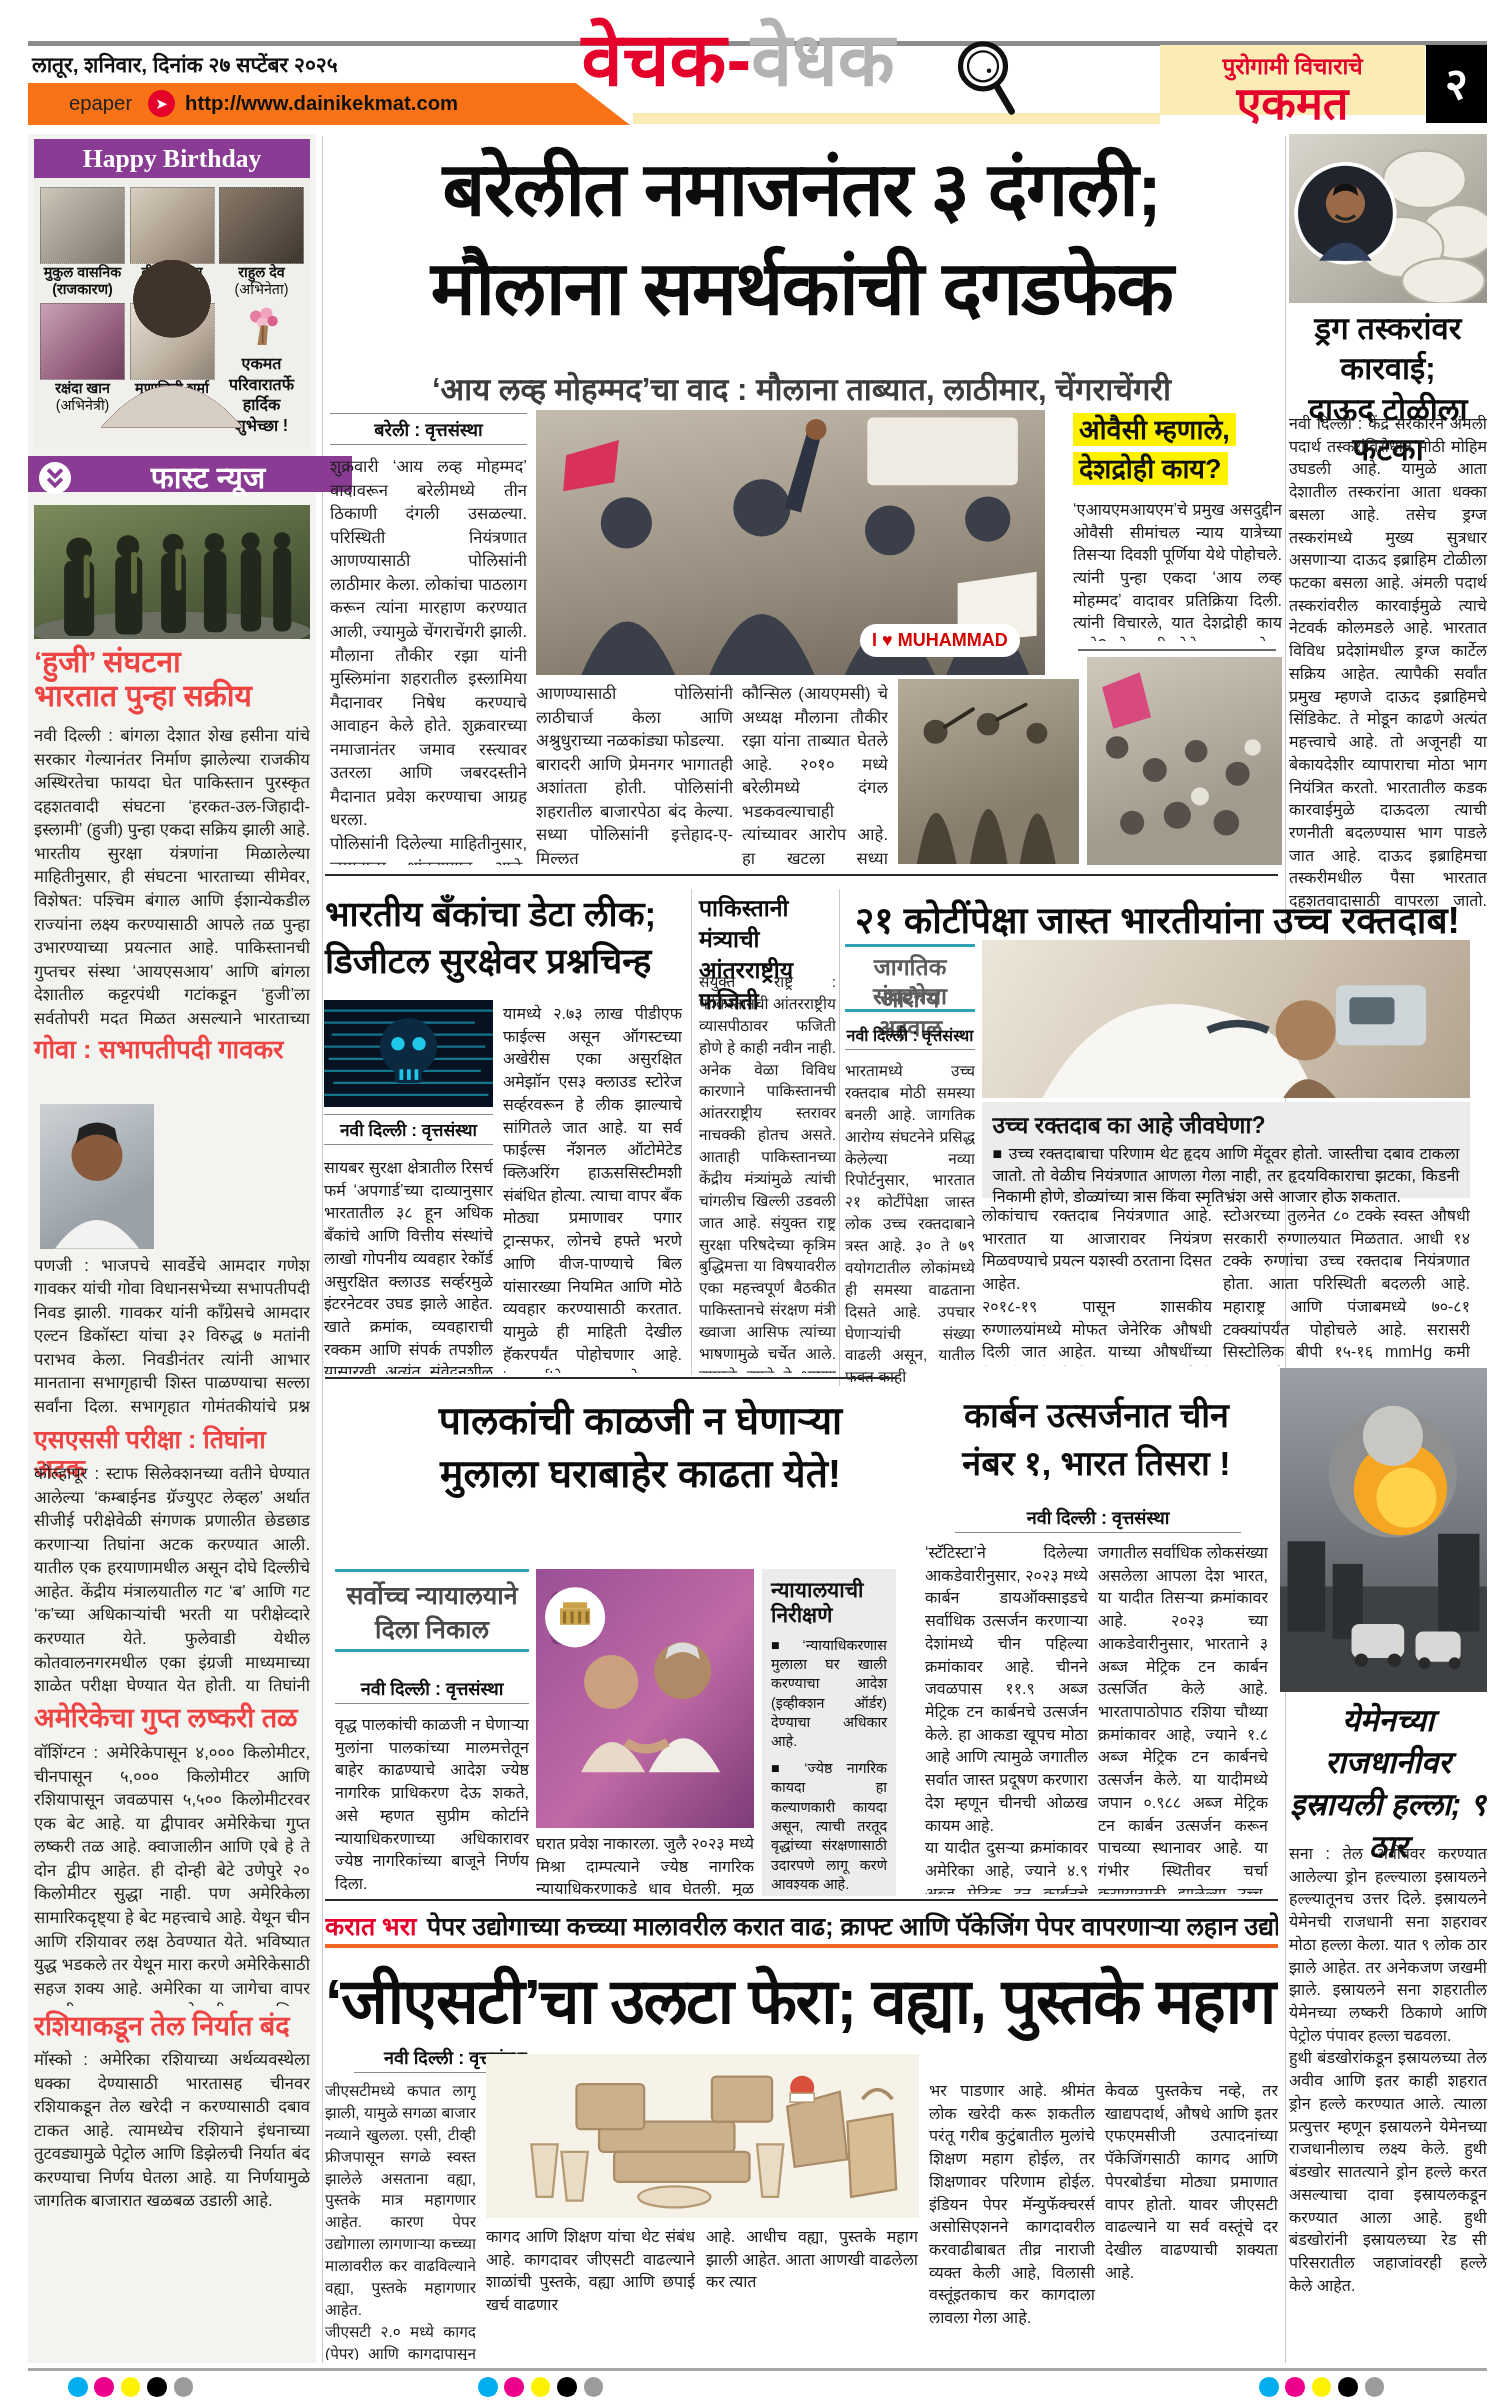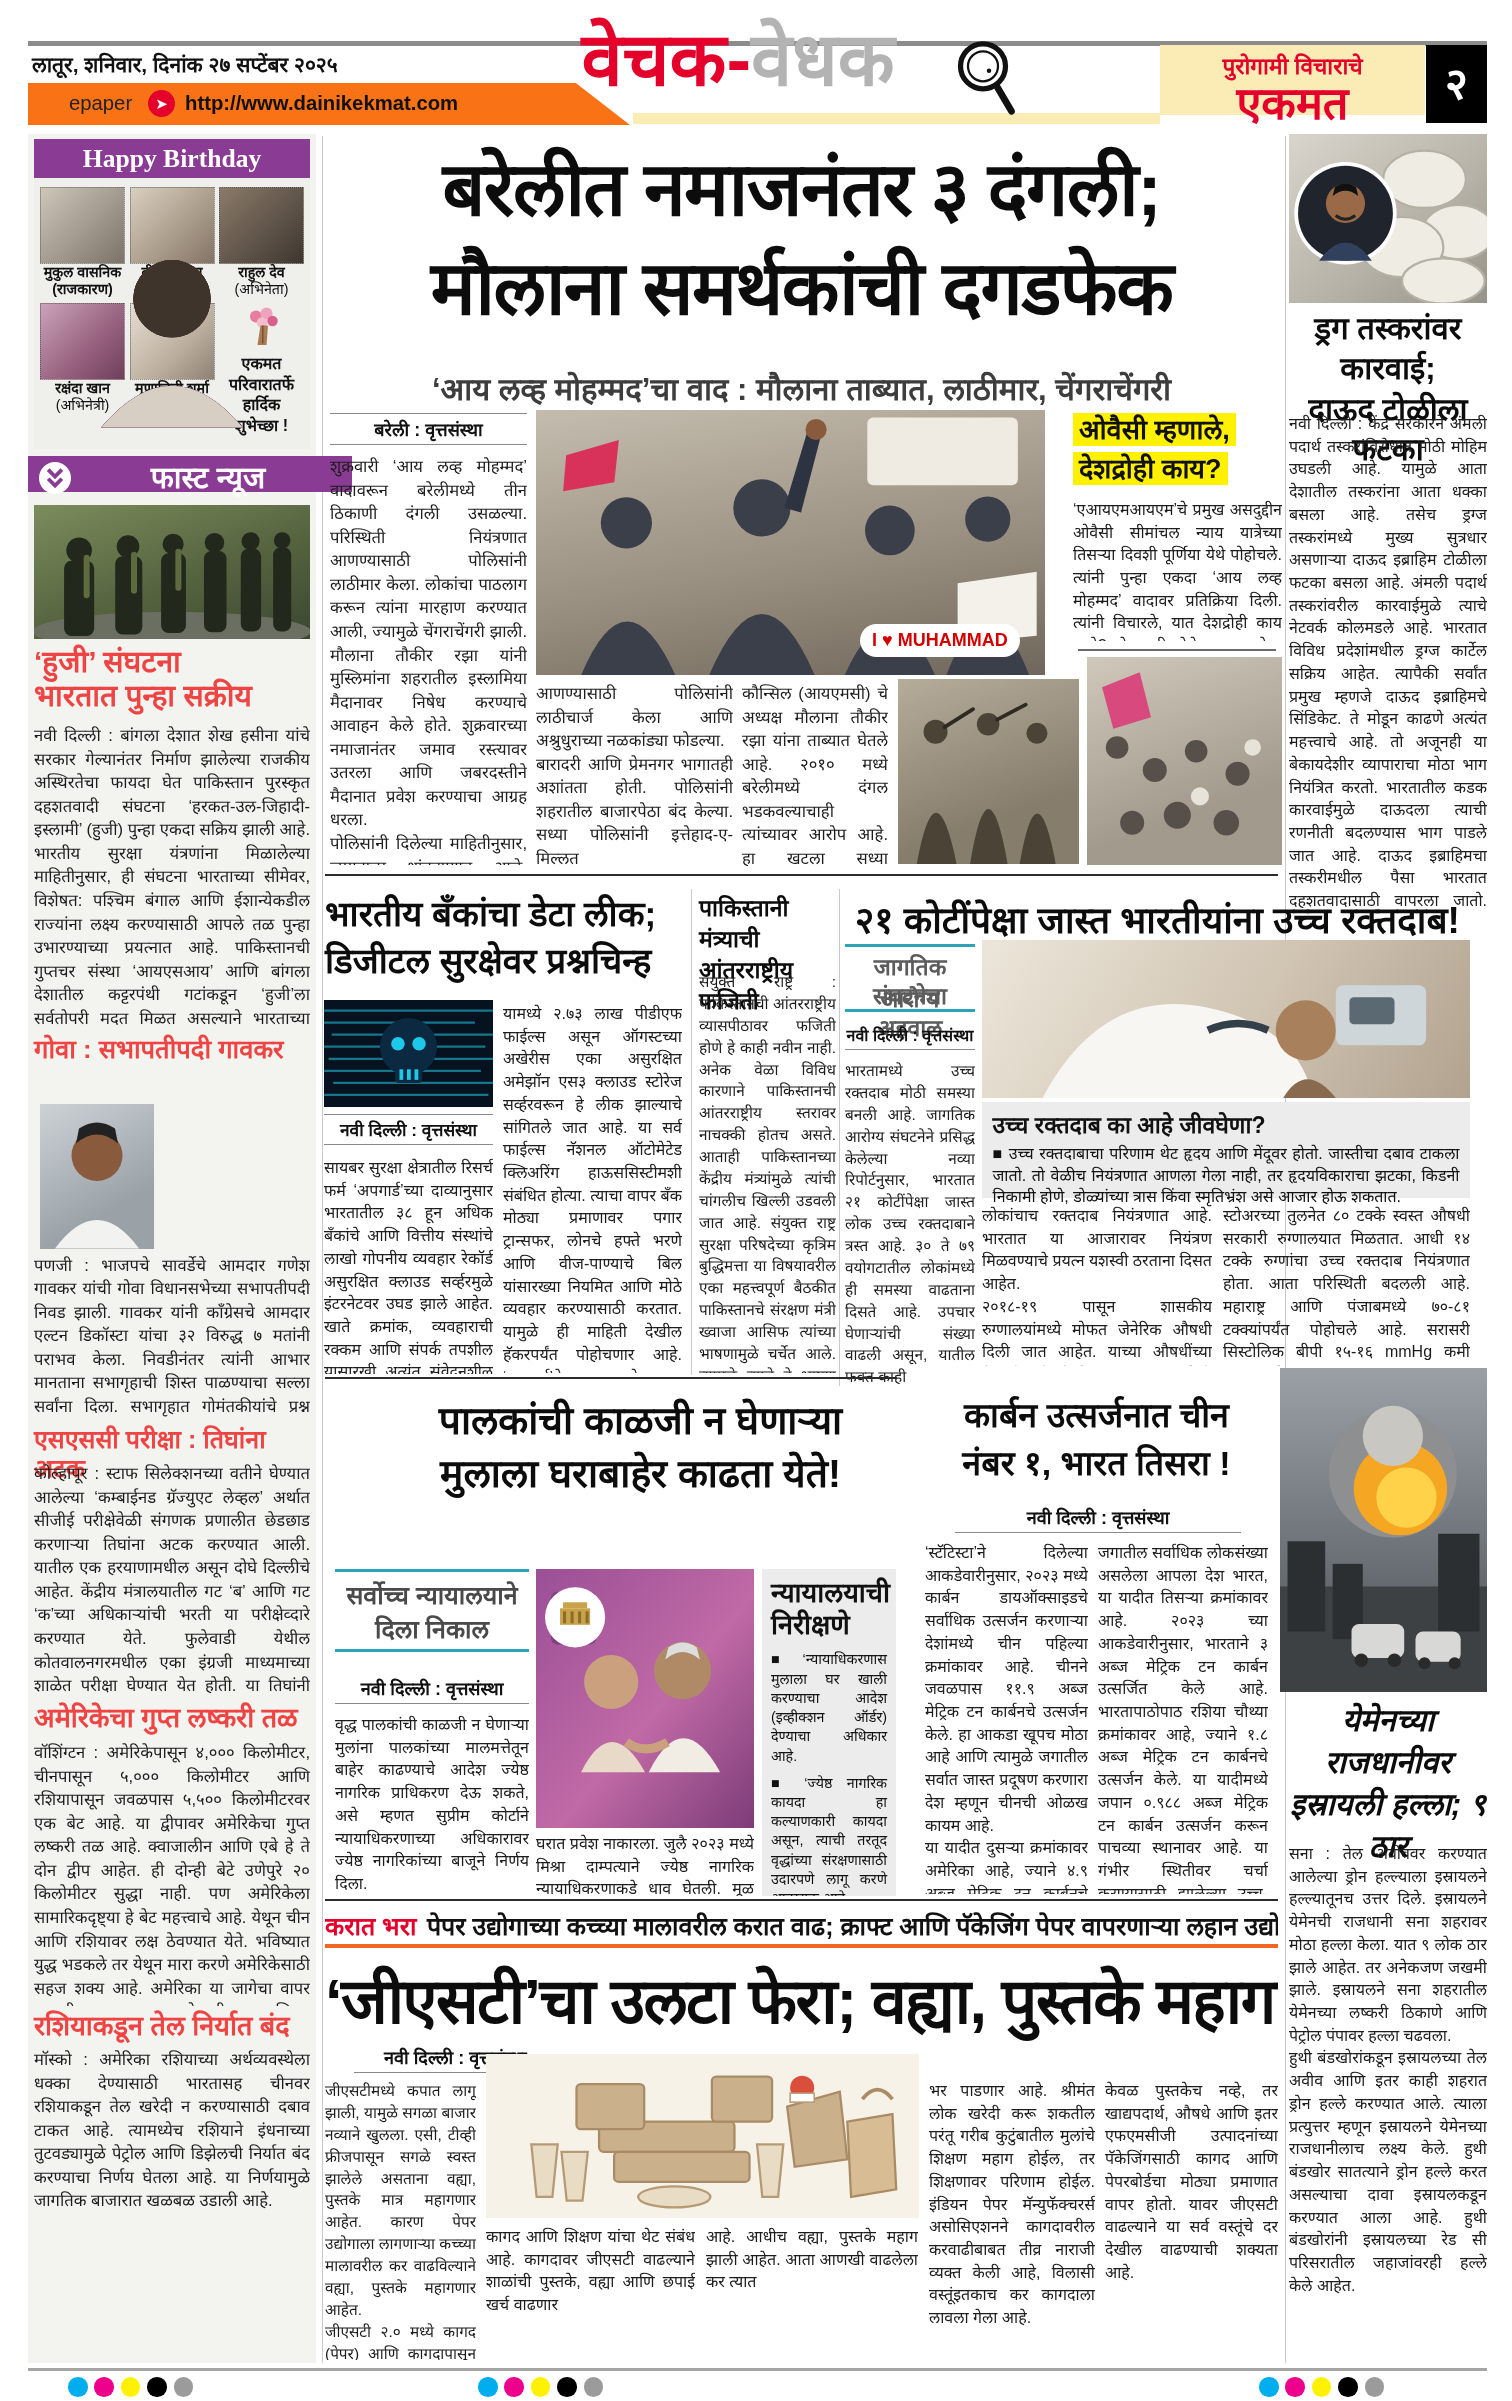--- a/index.html
+++ b/index.html
@@ -379,21 +379,21 @@
           <rect x="36" y="56" width="4" height="16" fill="#8a6d2a"></rect>
           <rect x="46" y="56" width="4" height="16" fill="#8a6d2a"></rect>
           <rect x="56" y="56" width="4" height="16" fill="#8a6d2a"></rect>
           <rect x="66" y="56" width="4" height="16" fill="#8a6d2a"></rect>
         </g>
     </svg>
   </div>
   <div class="bd" style="left:536px;top:1833px;width:218px;height:63px;font-size:16px;">घरात प्रवेश नाकारला. जुलै २०२३ मध्ये मिश्रा दाम्पत्याने ज्येष्ठ नागरिक न्यायाधिकरणाकडे धाव घेतली. मूळ अर्ज दाखल झाला तेव्हा न्यायालयाने म्हटले आहे.</div>
 
   <div class="abs graybox" style="left:762px;top:1569px;width:134px;height:327px;padding:7.5px 9px;box-sizing:border-box;overflow:hidden;">
-    <div class="pre" style="font-size:27px;font-weight:900;line-height:1.2;">न्यायालयाची
+    <div class="pre" style="font-size:21px;font-weight:900;line-height:1.2;">न्यायालयाची
 निरीक्षणे</div>
     <div style="font-size:14.3px;line-height:1.35;margin-top:9px;text-align:justify;">■ ‘न्यायाधिकरणास मुलाला घर खाली करण्याचा आदेश (इव्हीक्शन ऑर्डर) देण्याचा अधिकार आहे.</div>
     <div style="font-size:14.3px;line-height:1.35;margin-top:7.5px;text-align:justify;">■ ‘ज्येष्ठ नागरिक कायदा हा कल्याणकारी कायदा असून, त्याची तरतूद वृद्धांच्या संरक्षणासाठी उदारपणे लागू करणे आवश्यक आहे.</div>
 
   </div>
 
   <div class="hl pre" style="left:925px;top:1392px;width:343px;font-size:34px;line-height:1.4;text-align:center;">कार्बन उत्सर्जनात चीन
 नंबर १, भारत तिसरा !</div>
   <div class="byl" style="left:955px;top:1502px;width:286px;border-top:none;">नवी दिल्ली : वृत्तसंस्था</div>
   <div class="bd" style="left:925px;top:1542px;width:163px;height:352px;font-size:16px;">‘स्टॅटिस्टा’ने दिलेल्या आकडेवारीनुसार, २०२३ मध्ये कार्बन डायऑक्साइडचे सर्वाधिक उत्सर्जन करणाऱ्या देशांमध्ये चीन पहिल्या क्रमांकावर आहे. चीनने जवळपास ११.९ अब्ज मेट्रिक टन कार्बनचे उत्सर्जन केले. हा आकडा खूपच मोठा आहे आणि त्यामुळे जगातील सर्वात जास्त प्रदूषण करणारा देश म्हणून चीनची ओळख कायम आहे.

